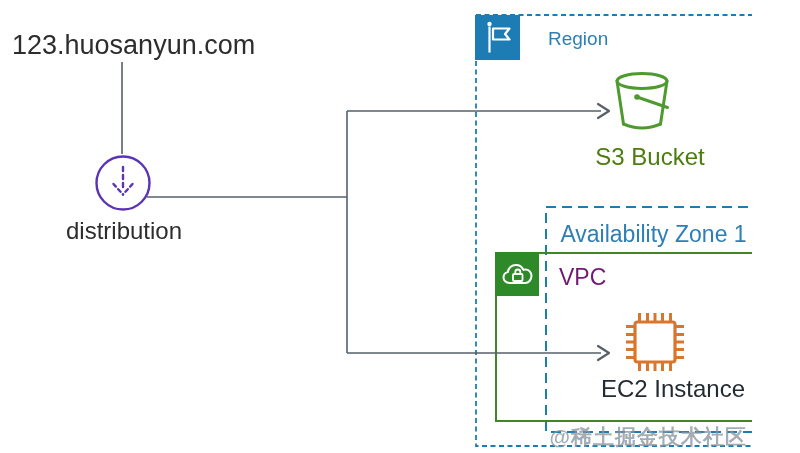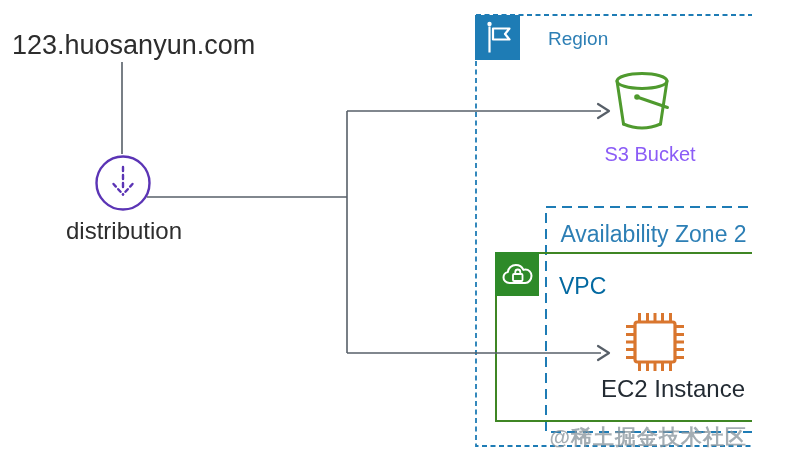--- a/index.html
+++ b/index.html
@@ -14,23 +14,23 @@
   #wires { position: absolute; left: 0; top: 0; z-index: 0; }
   .label { position: absolute; z-index: 2; white-space: nowrap; }
   .domain-label { left: 12px; top: 30px; font-size: 27px; color: #2d2d2d; }
   .dist-label {
     left: 34px; top: 216px; width: 180px;
     font-size: 24px; line-height: 30px; color: #2d2d2d; text-align: center;
   }
   .region-label { left: 548px; top: 28px; font-size: 19px; color: #2d7fb5; }
   .az-label { left: 546px; top: 221px; width: 215px; text-align: center;
               font-size: 23px; color: #2d7fb5; }
-  .vpc-label { left: 559px; top: 264px; font-size: 23px; color: #0369a1; margin-top: 9px; }
+  .vpc-label { left: 559px; top: 264px; font-size: 23px; color: #701a75; }
   .s3-label { left: 560px; top: 143px; width: 180px; text-align: center;
-              font-size: 20px; color: #8b5cf6; }
+              font-size: 24px; color: #4d7c0f; }
   .ec2-label { left: 565px; top: 375px; width: 180px; text-align: right;
                font-size: 24px; color: #232b33; }
   .watermark { right: 5px; top: 423px; font-size: 21px;
                color: rgba(139, 150, 158, 0.78); letter-spacing: 1px; font-weight: bold; }
   .icon-box { position: absolute; z-index: 3; display: flex;
               align-items: center; justify-content: center; }
   .region-icon-box { left: 475px; top: 15px; width: 45px; height: 45px; }
   .vpc-icon-box { left: 495px; top: 252px; width: 44px; height: 44px; }
   .s3-icon-box { left: 611px; top: 70px; width: 62px; height: 64px; }
   .ec2-icon-box { left: 624px; top: 311px; width: 62px; height: 62px; }
@@ -121,21 +121,21 @@
   </div>
 
   <div class="label domain-label">123.huosanyun.com</div>
 
   <div class="label dist-label">
     <div>distribution</div>
   </div>
 
   <div class="label region-label">Region</div>
 
-  <div class="label az-label">Availability Zone 2</div>
+  <div class="label az-label">Availability Zone 1</div>
 
   <div class="label vpc-label">VPC</div>
 
   <div class="label s3-label">S3 Bucket</div>
 
   <div class="label ec2-label">EC2 Instance</div>
 
   <div class="label watermark">@稀土掘金技术社区</div>
 
 </div>

